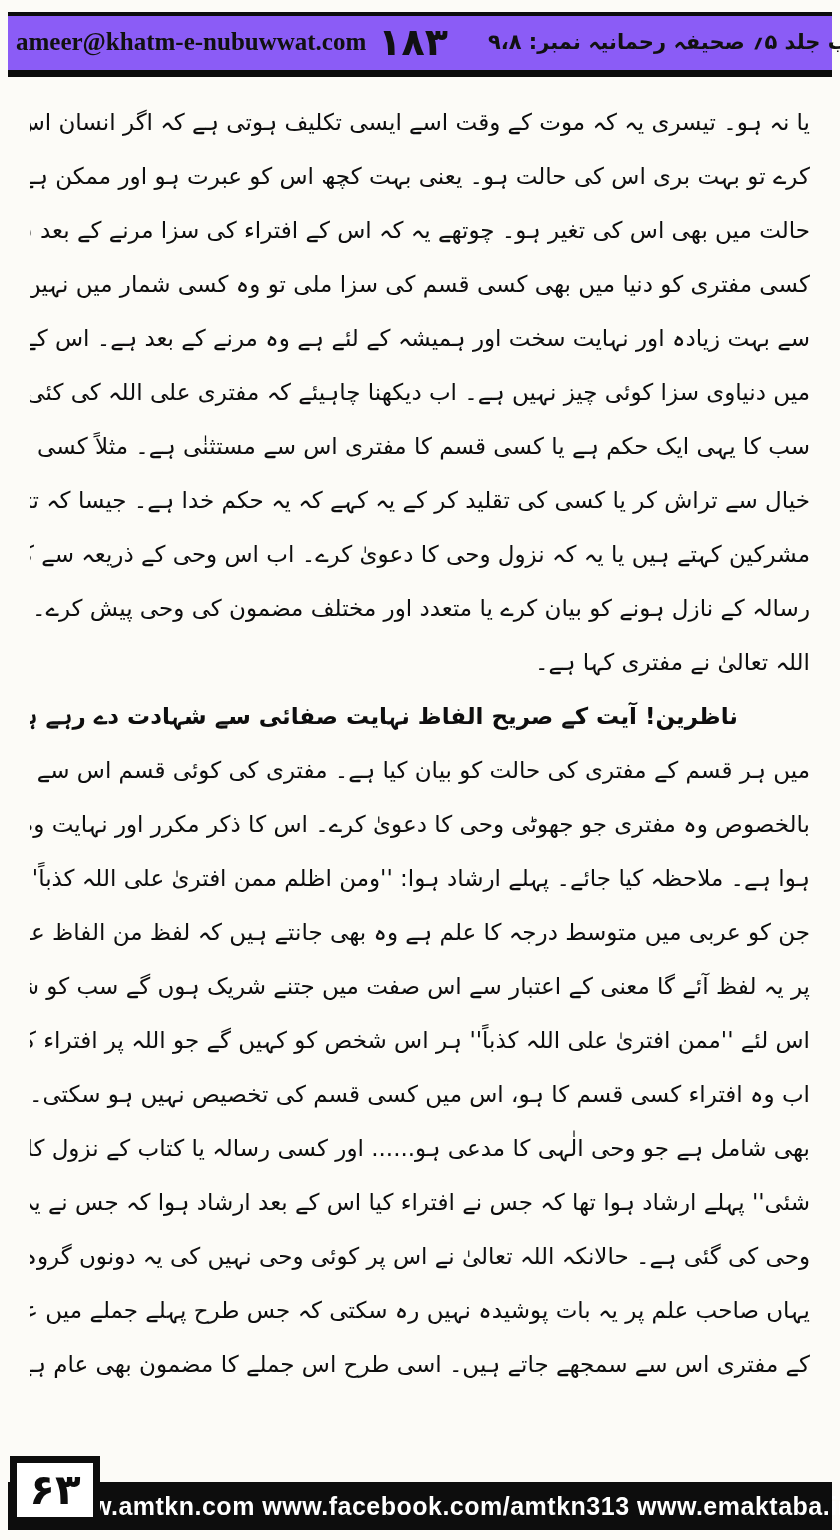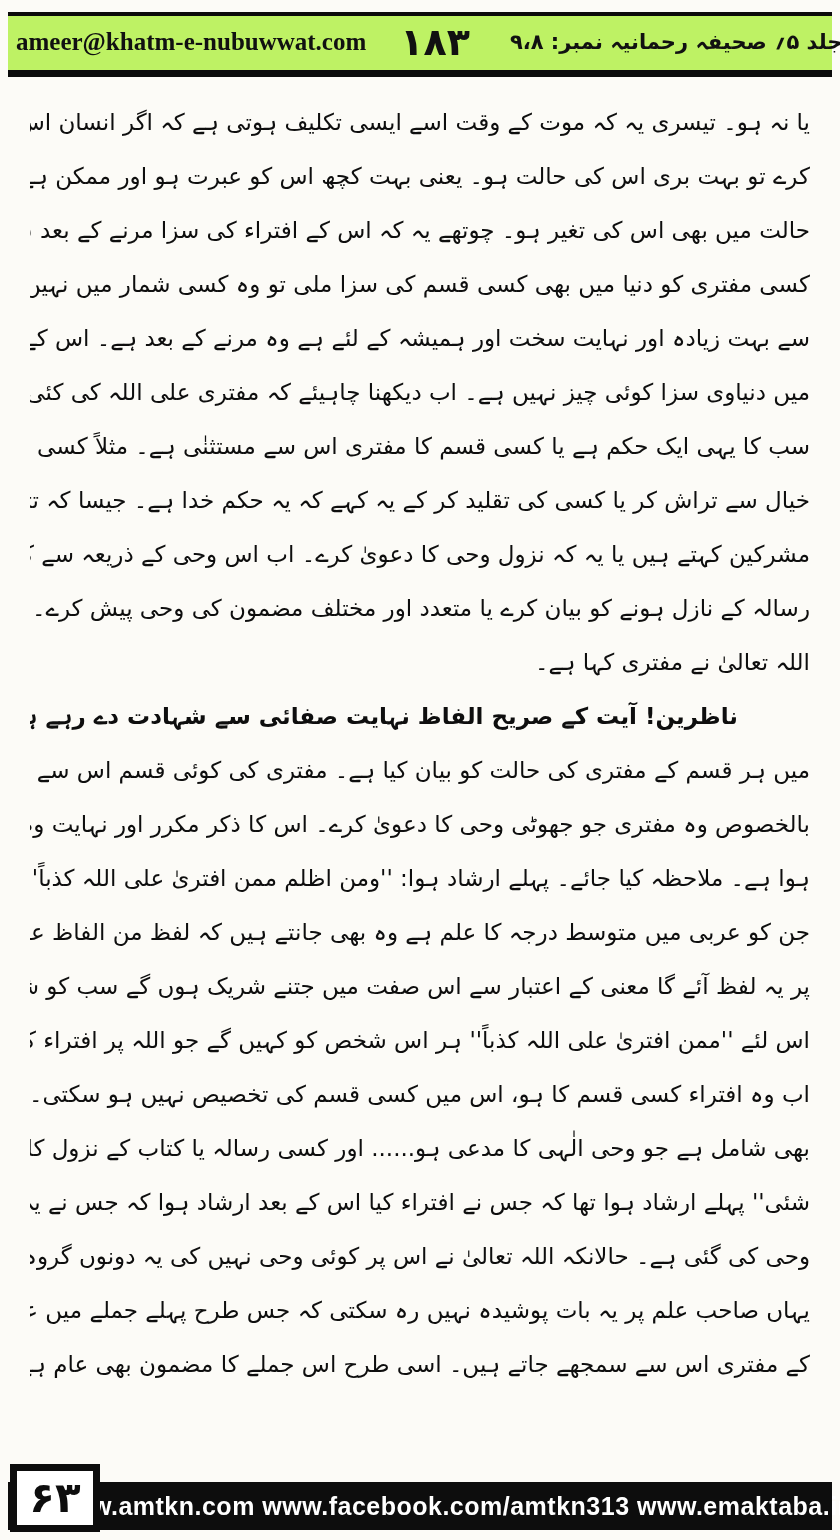--- a/index.html
+++ b/index.html
@@ -16,35 +16,35 @@
   }
   
   .header {
     margin:12px 8px 0 8px;
     border-top:4px solid #0c0c0c;
     border-bottom:7px solid #0c0c0c;
     display:flex;
     align-items:center;
     justify-content:space-between;
     padding:4px 8px 6px 8px;
-    background:#bef264;
+    background:#8b5cf6;
   }
   .email {
     font-family:"Liberation Serif", serif;
     font-weight:bold;
     font-size:25px;
     color:#111;
     white-space:nowrap;
   }
   .pagenum {
     direction:rtl;
     font-weight:bold;
     font-size:38px;
     color:#111;
-    margin-left:34px;
+    margin-left:12px;
     margin-right:40px;
   }
   .bookref {
     direction:rtl;
     font-size:21px;
     font-weight:bold;
     color:#111;
     white-space:nowrap;
   }
   
@@ -84,21 +84,21 @@
     color:#ffffff;
     font-family:"Liberation Sans", sans-serif;
     font-weight:bold;
     font-size:25px;
     letter-spacing:0.5px;
     padding-left:90px;
     white-space:nowrap;
   }
   .corner-box {
     position:absolute;
-    left:10px; bottom:8px;
+    left:10px; bottom:16px;
     width:90px; height:68px;
     background:#ffffff;
     border:7px solid #0d0d0d;
     display:flex;
     align-items:center;
     justify-content:center;
     z-index:2;
   }
   .corner-num {
     direction:rtl;

